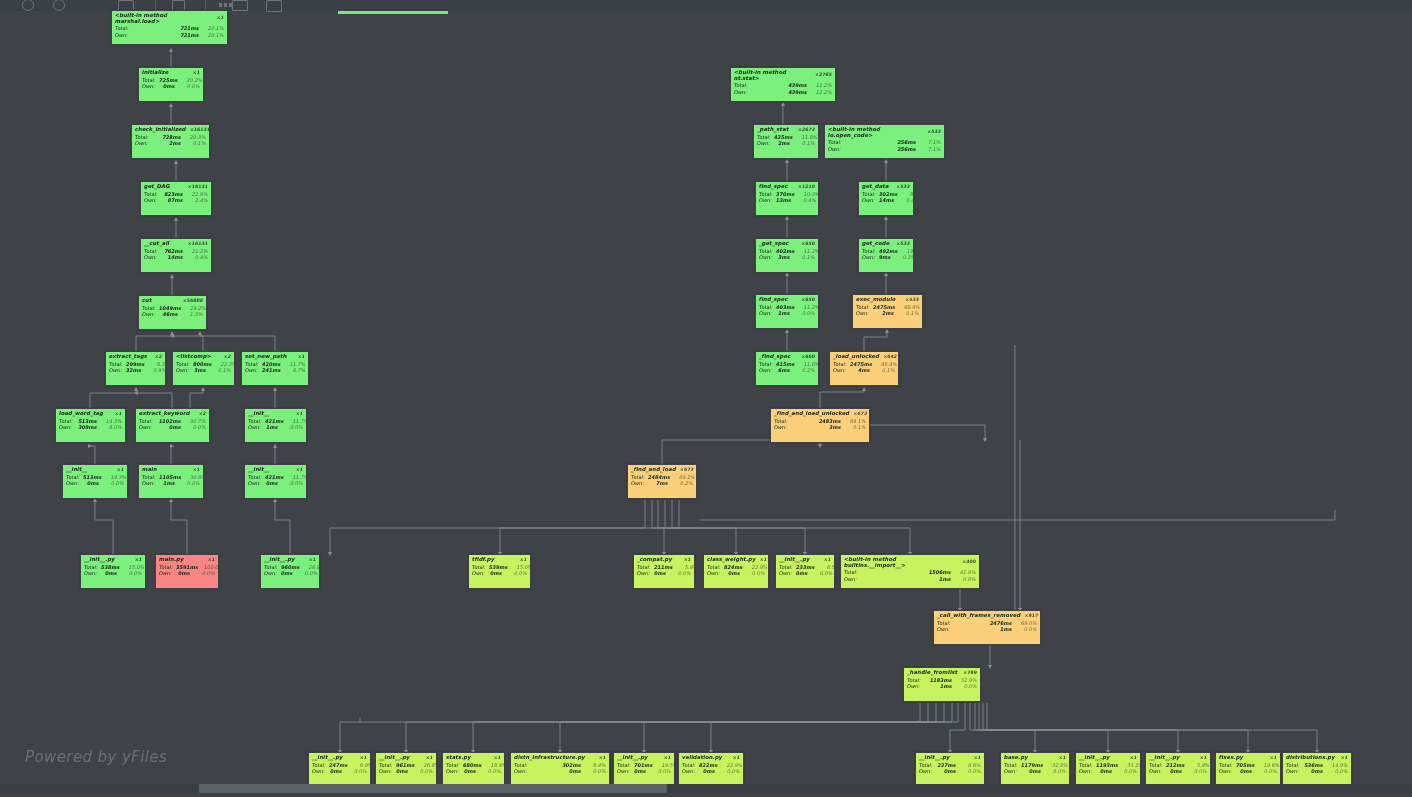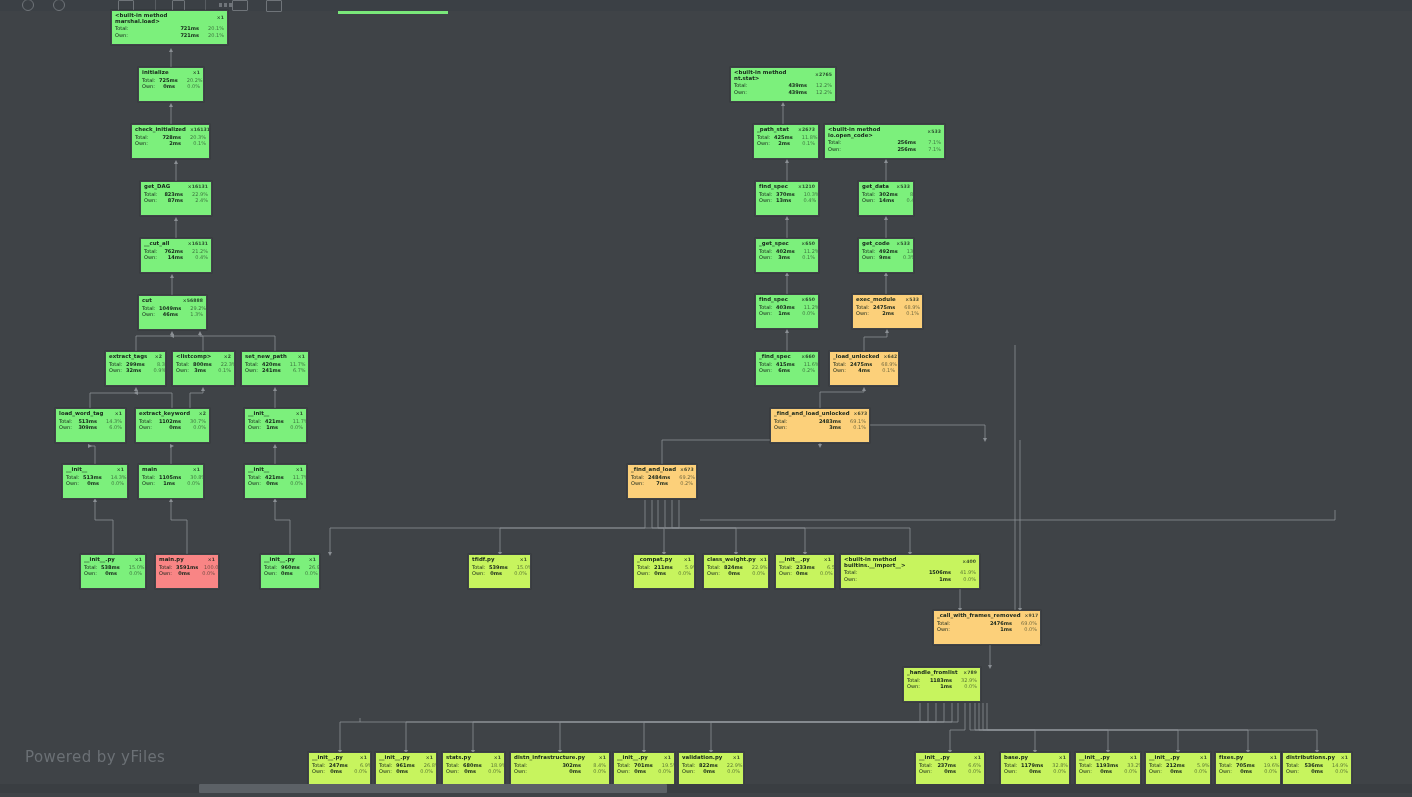--- a/index.html
+++ b/index.html
@@ -1,21 +1,21 @@
 <!DOCTYPE html>
 <html><head>
 <meta charset="utf-8">
 <style>
   html,body{margin:0;padding:0;background:#3c4043;}
   body{
     width:1412px;height:797px;position:relative;overflow:hidden;
     font-family:"DejaVu Sans","Liberation Sans",sans-serif;
     background:#3f4347;
   }
-  #canvas{position:absolute;inset:0;background:#3f4347;}
+  #canvas{position:absolute;inset:0;background:#3f4347;font-style:italic;}
   svg.edges{position:absolute;left:0;top:0;width:1412px;height:797px;pointer-events:none;}
 
   
   .toolbar{position:absolute;left:0;top:0;width:1412px;height:11px;background:#3b4045;}
   .tb-ico{position:absolute;top:0px;width:14px;height:9px;border:1.5px solid #6f7479;border-radius:1px;}
   .tb-circ{position:absolute;top:-1px;width:10px;height:10px;border:1.5px solid #6f7479;border-radius:50%;}
   .tb-sep{position:absolute;top:-1px;width:1px;height:11px;background:#585d62;}
   .tb-dots{position:absolute;top:3px;width:15px;height:4px;
      background:repeating-linear-gradient(to right,#6f7479 0 3px,transparent 3px 5px);}
   .tabline{position:absolute;left:338px;top:11px;width:110px;height:3px;background:#7ae87a;}

